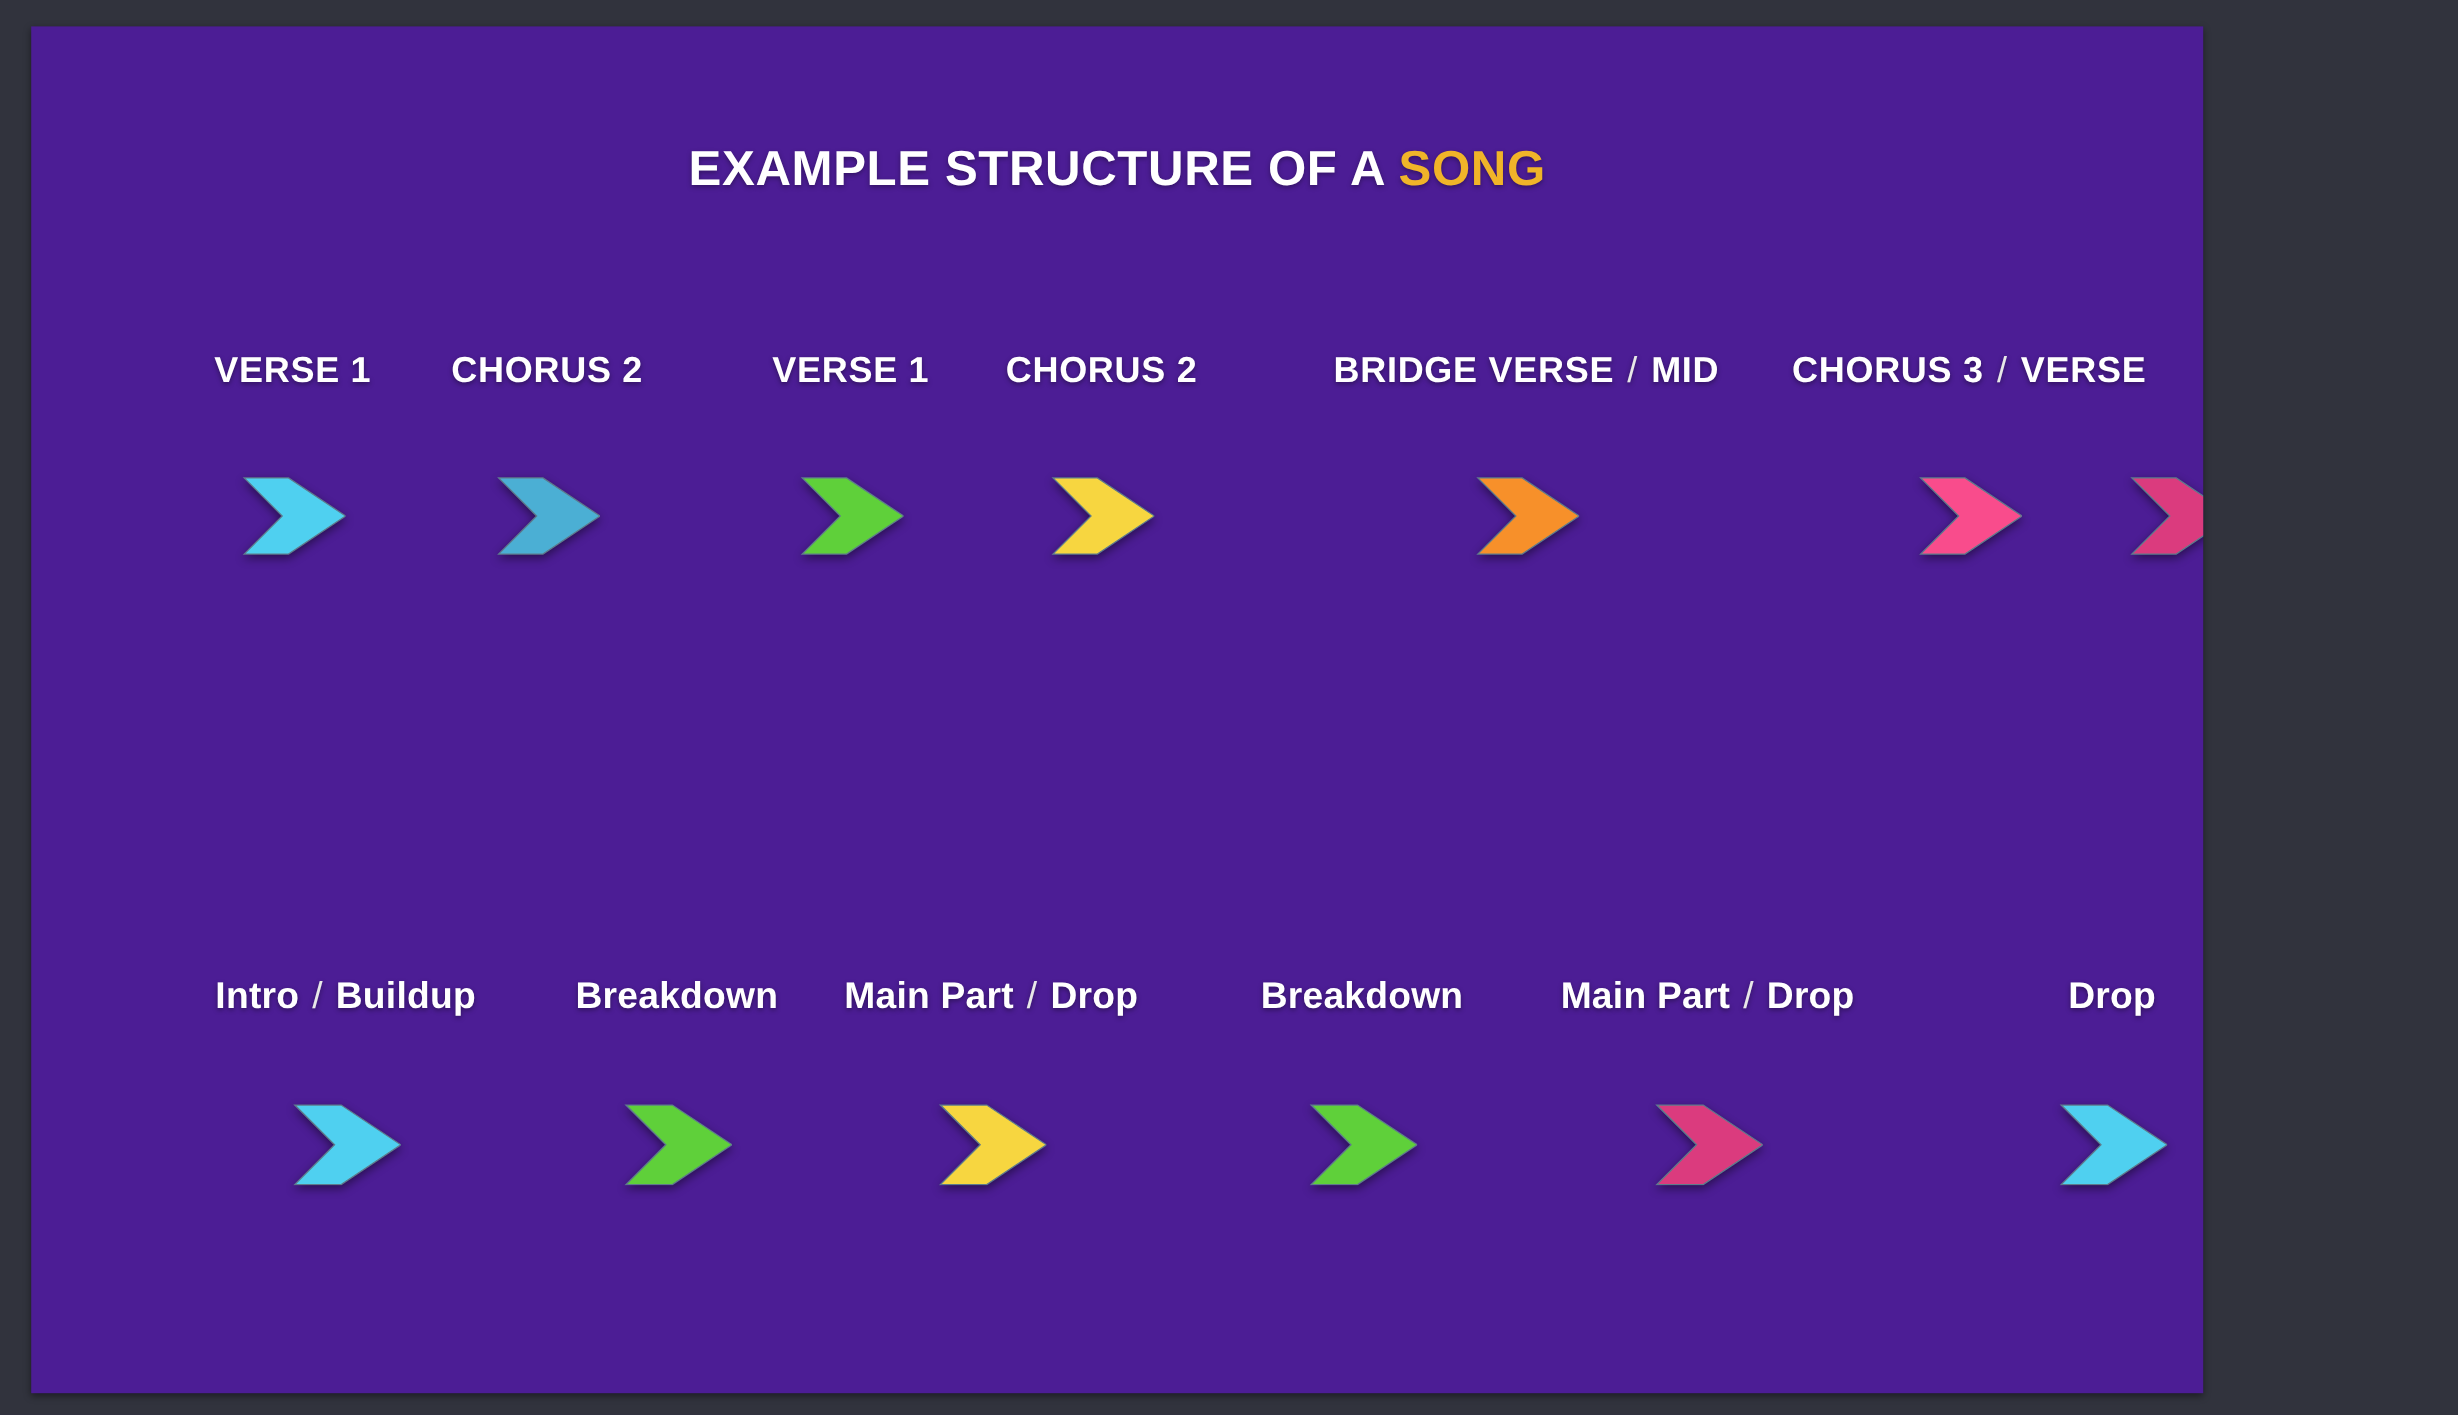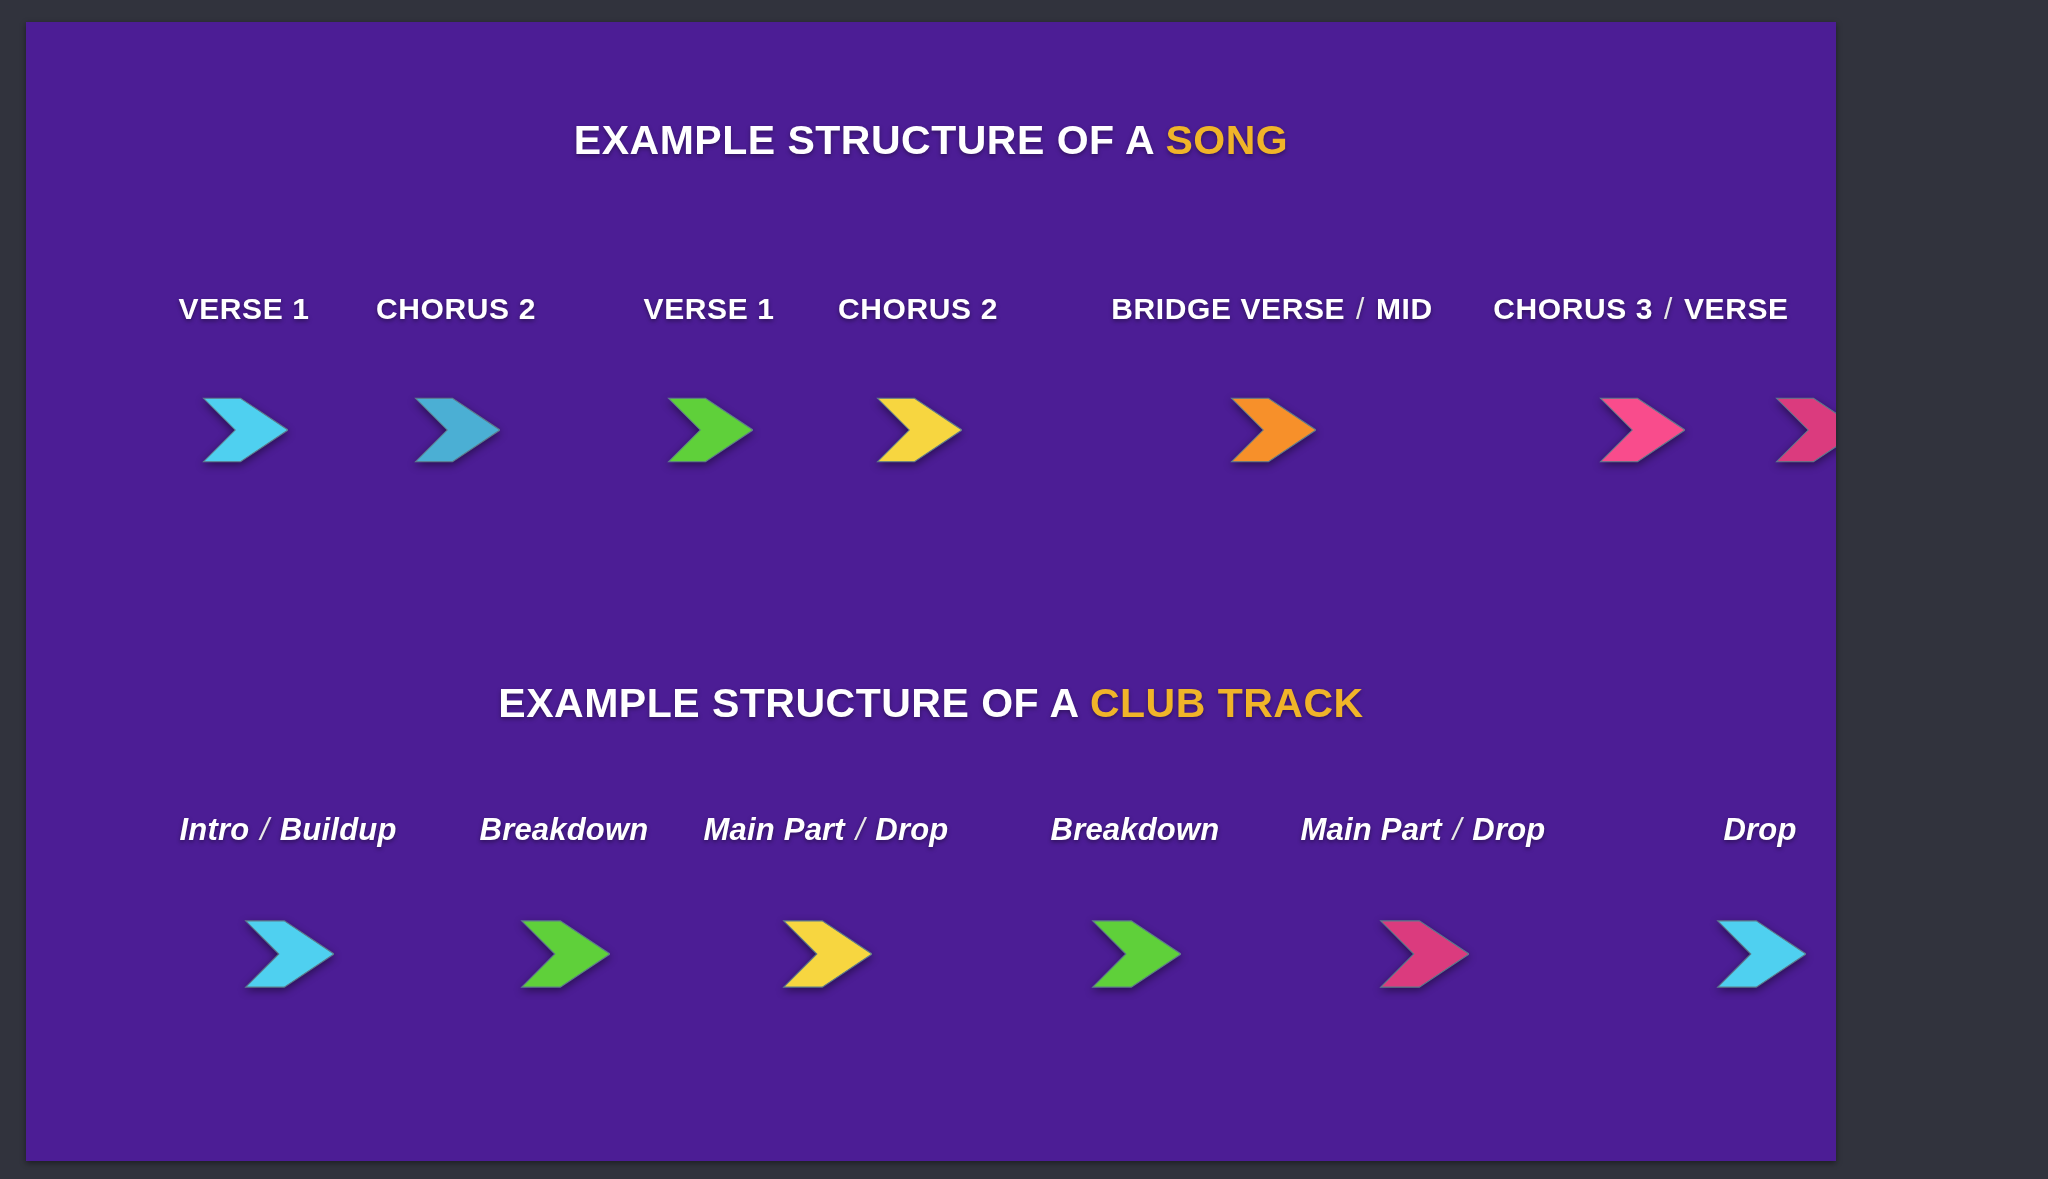--- a/index.html
+++ b/index.html
@@ -73,21 +73,20 @@
   .row-upper .cell-label {
     font-size: 30px;
     font-weight: bold;
     letter-spacing: 0.6px;
     text-align: center;
   }
   .row-lower .cell-label {
     font-size: 31px;
     font-weight: bold;
     letter-spacing: 0.2px;
-    font-style: italic;
   }
   .cell-label .sep {
     font-weight: normal;
     color: #e8e8e8;
     padding: 0 2px;
   }
 
   
   .arrow-wrap {
     position: absolute;
@@ -162,23 +161,20 @@
       </div>
       <div class="cell" style="left: 1791px; width: 0px;">
         <div class="arrow-wrap">
           <svg class="chev" width="88" height="66" viewBox="0 0 100 72">
             <path d="M4,0 L46,0 L100,36 L46,72 L4,72 L40,36 Z" fill="#db3b7e" stroke="#5e7b8c" stroke-width="1.2"></path>
           </svg>
         </div>
       </div>
     </div>
 
-  <div class="section-title" id="title-club">
-    <span>EXAMPLE STRUCTURE OF A </span><span class="accent">CLUB TRACK</span>
-  </div>
 
   <div class="row row-lower" id="row-club">
       <div class="cell" style="left: 262px; width: 0px;">
         <div class="cell-label"><span>Intro</span><span class="sep"> / </span><span>Buildup</span></div>
         <div class="arrow-wrap">
           <svg class="chev" width="92" height="68" viewBox="0 0 100 72">
             <path d="M4,0 L46,0 L100,36 L46,72 L4,72 L40,36 Z" fill="#4fd0f0" stroke="#5e7b8c" stroke-width="1.2"></path>
           </svg>
         </div>
       </div>

